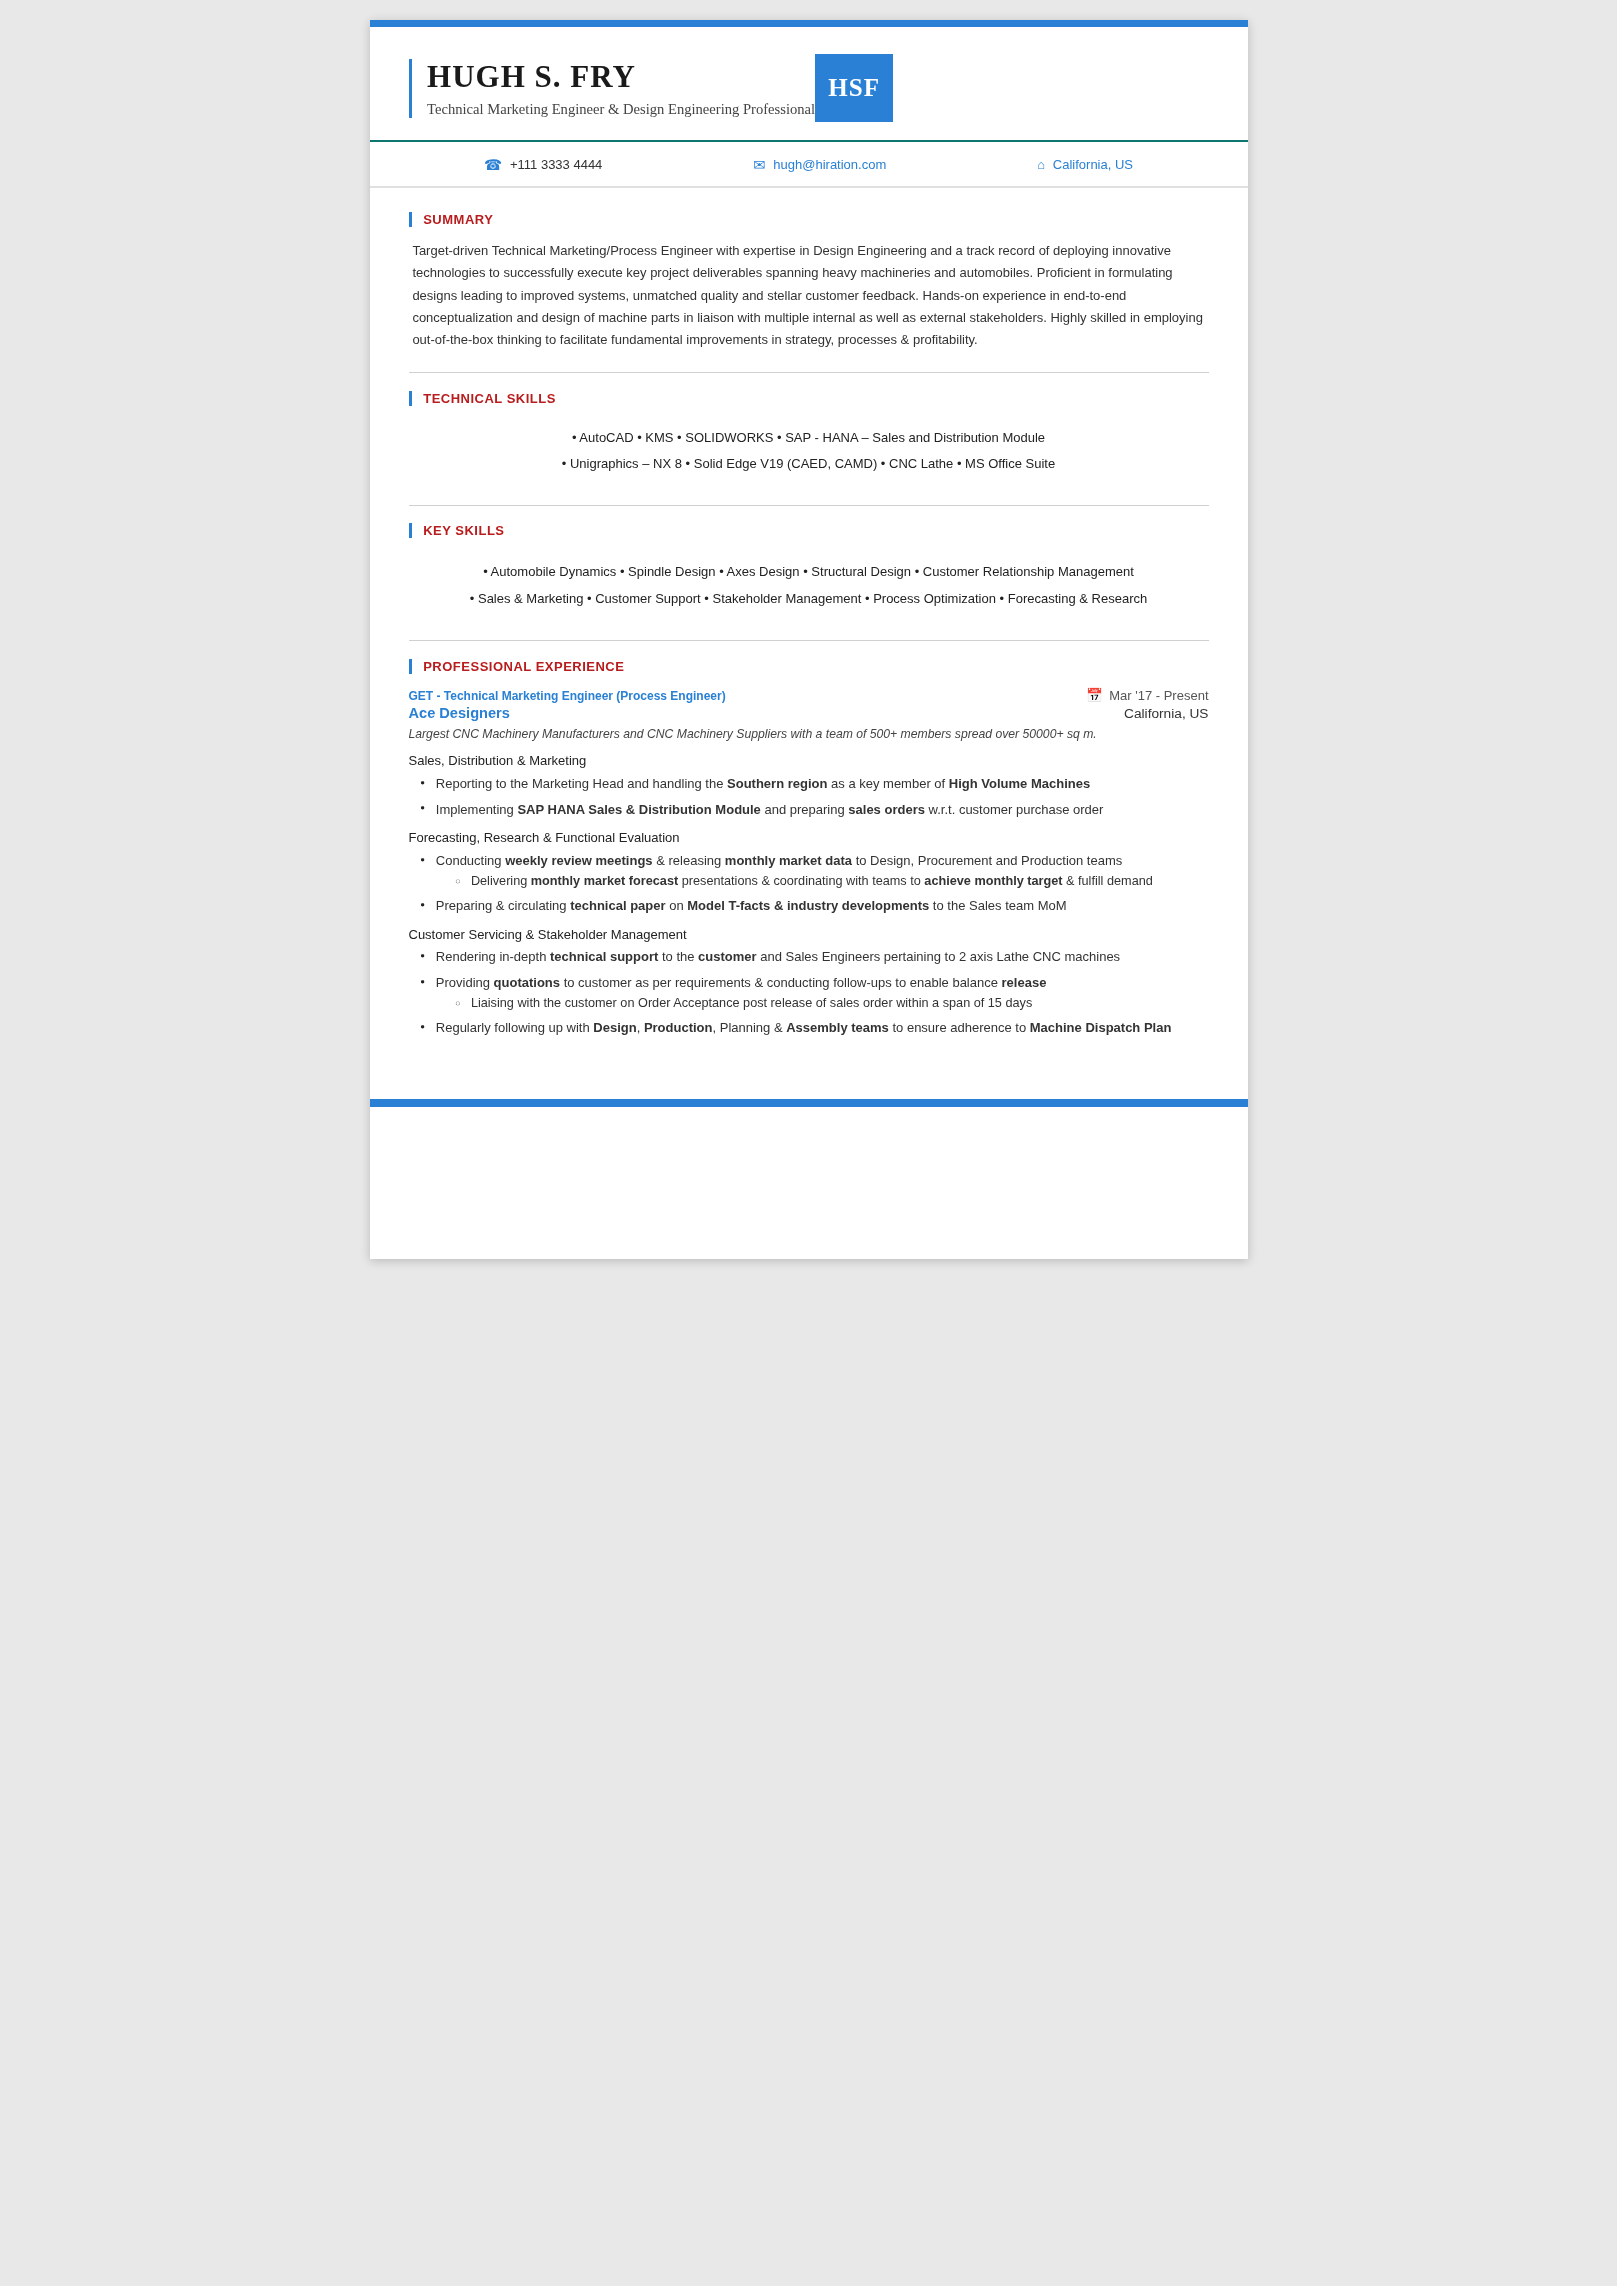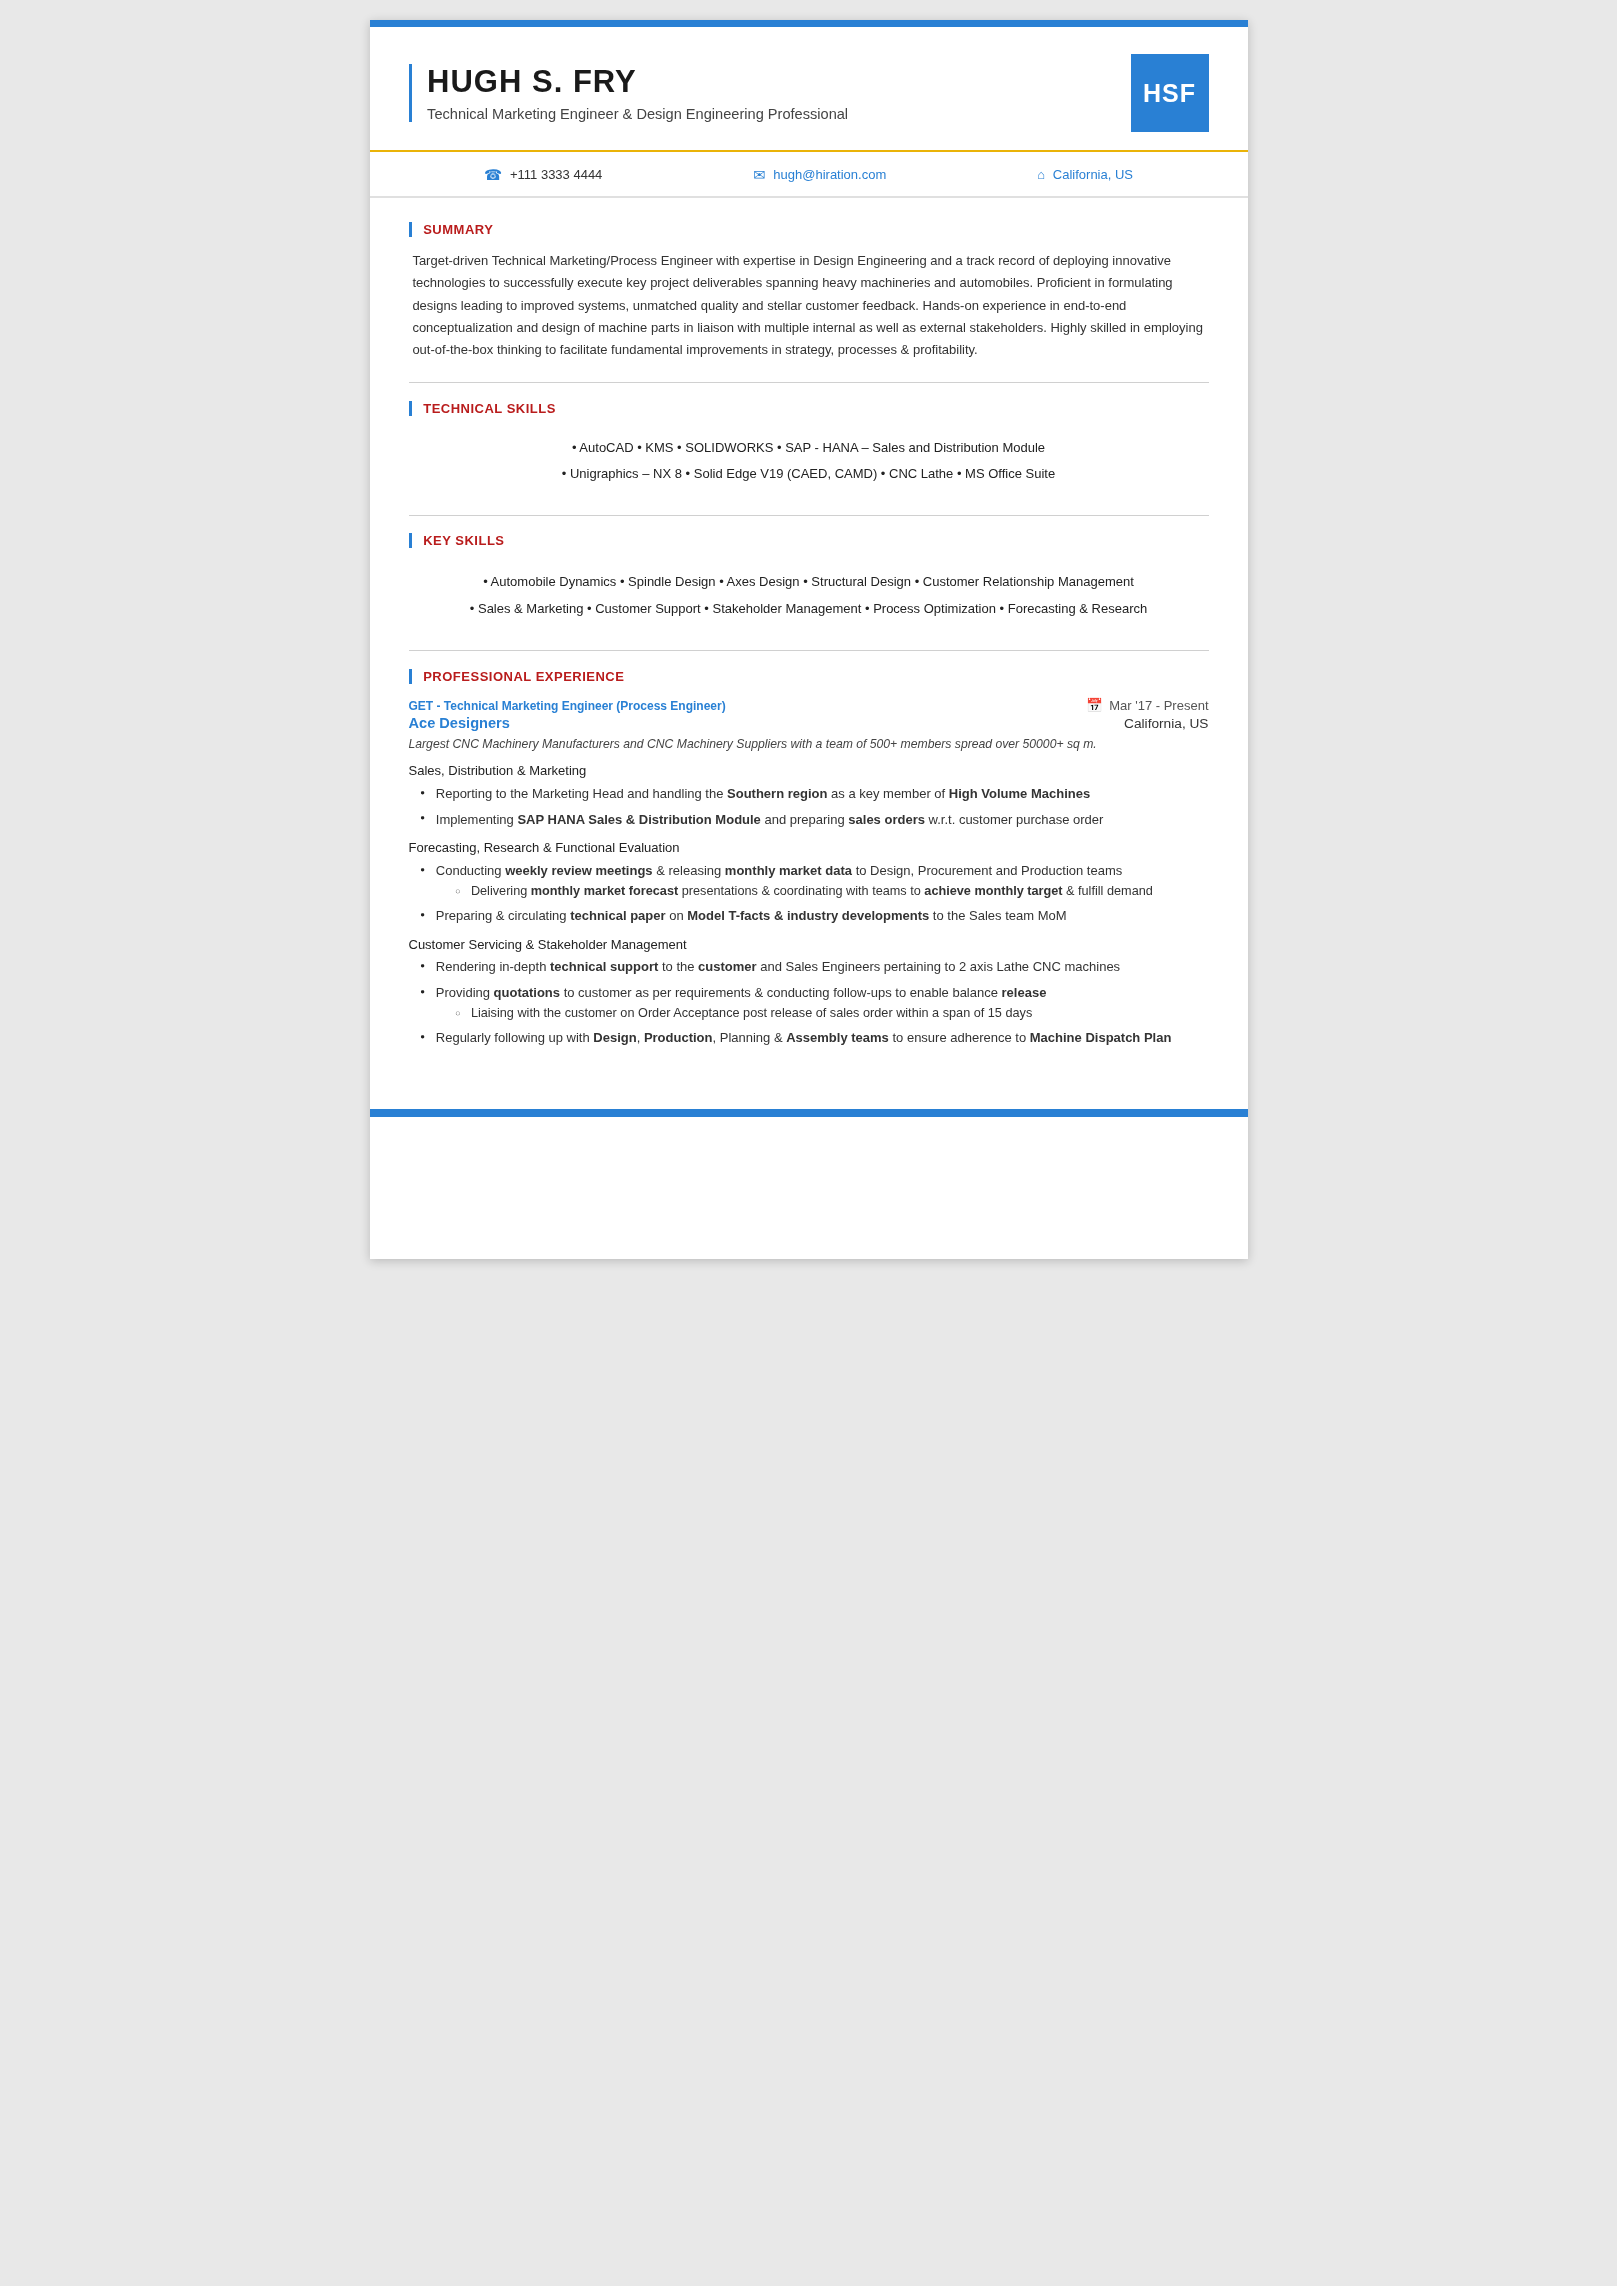--- a/index.html
+++ b/index.html
@@ -18,43 +18,43 @@
       position: relative;
     }
     .top-bar {
       height: 7.8px;
       background: #2980d4;
       width: 100%;
     }
     .header {
       padding: 27px 39px 17.6px 39px;
       display: flex;
-      justify-content: space-between;
-      align-items: center;
-      border-bottom: 2px solid #eab308;
+      align-items: center;
+      border-bottom: 2px solid #0f766e;
+      font-family: Liberation Serif, serif;
     }
     .header-left {
       border-left: 3.9px solid #2980d4;
       padding-left: 15.6px;
     }
     .header-name {
       font-size: 31px;
       font-weight: 900;
       color: #1a1a1a;
       letter-spacing: 1px;
       text-transform: uppercase;
     }
     .header-title {
       font-size: 14.6px;
       color: #444;
       margin-top: 5.9px;
     }
     .avatar-box {
       width: 78px;
-      height: 78px;
+      height: 68px;
       background: #2980d4;
       display: flex;
       align-items: center;
       justify-content: center;
       color: #fff;
       font-size: 25px;
       font-weight: bold;
       letter-spacing: 1px;
     }
     .contact-bar {

